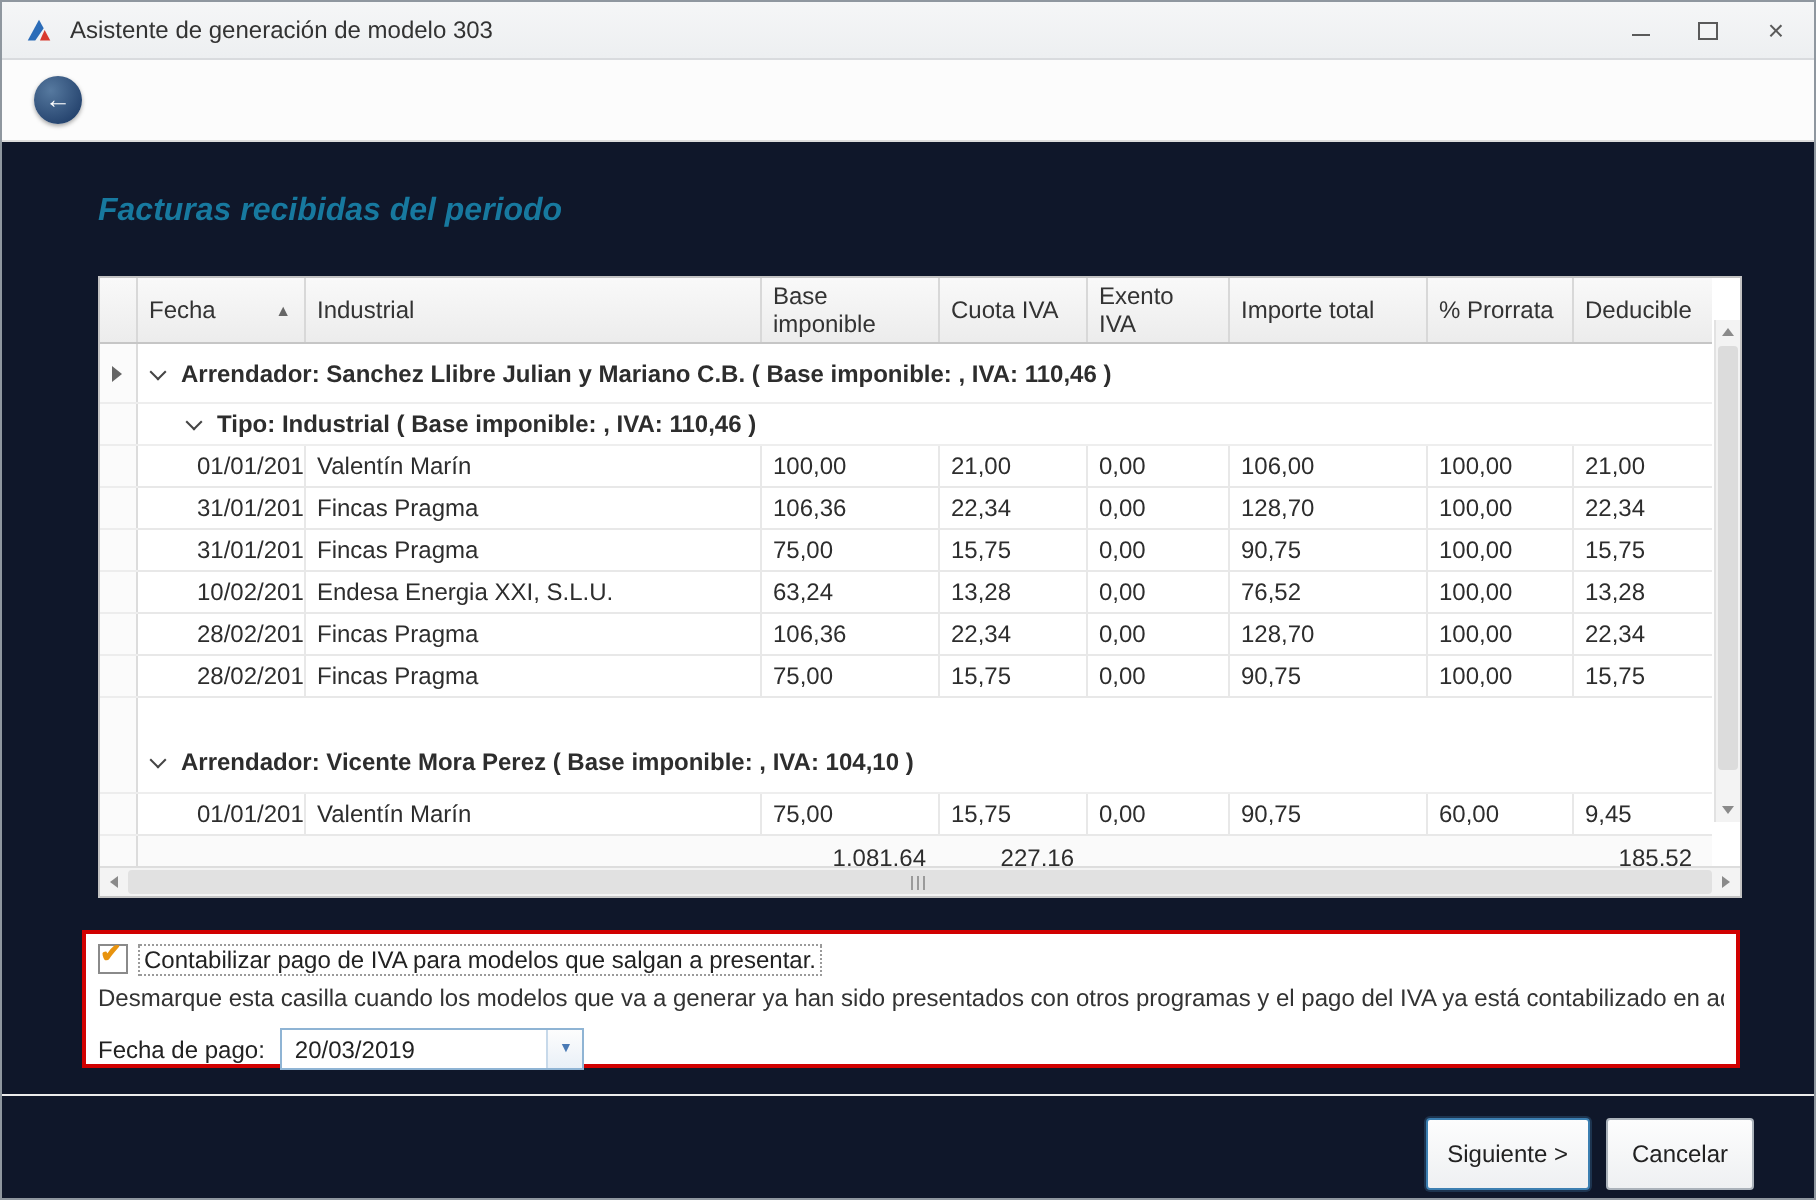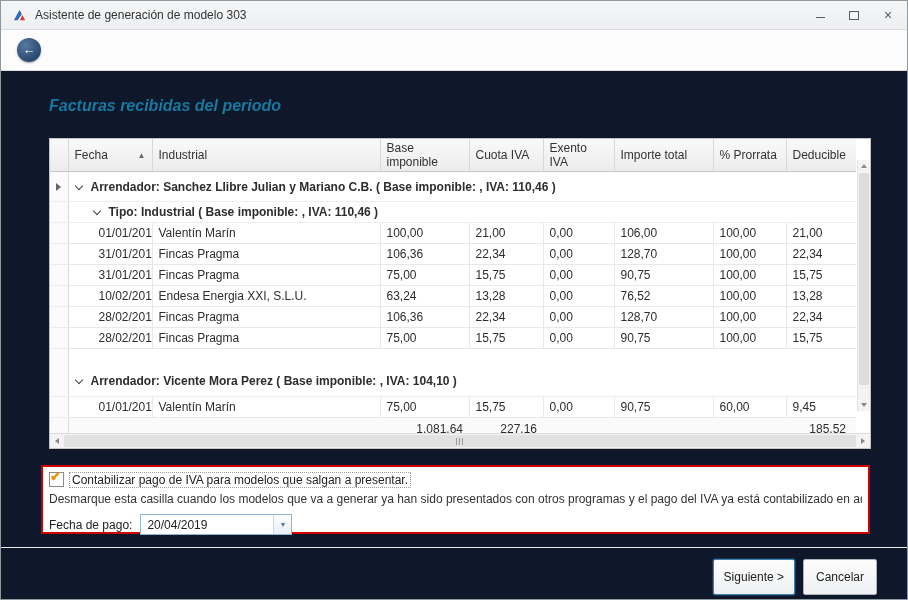--- a/index.html
+++ b/index.html
@@ -289,21 +289,21 @@
     <div class="opt-row1">
       <span class="checkbox">
         <span class="check">✔</span>
       </span>
       <span class="chk-label">Contabilizar pago de IVA para modelos que salgan a presentar.</span>
     </div>
     <div class="opt-desc">Desmarque esta casilla cuando los modelos que va a generar ya han sido presentados con otros programas y el pago del IVA ya está contabilizado en adminet.</div>
     <div class="opt-row3">
       <span class="date-label">Fecha de pago:</span>
       <span class="date-combo">
-        <span class="date-value">20/04/2019</span>
+        <span class="date-value">20/03/2019</span>
         <span class="combo-btn">
           <span class="combo-arrow">▼</span>
         </span>
       </span>
     </div>
   </div>
 
   <div class="footer-sep"></div>
   <div class="footer">
     <button class="btn primary">Siguiente &gt;</button>

